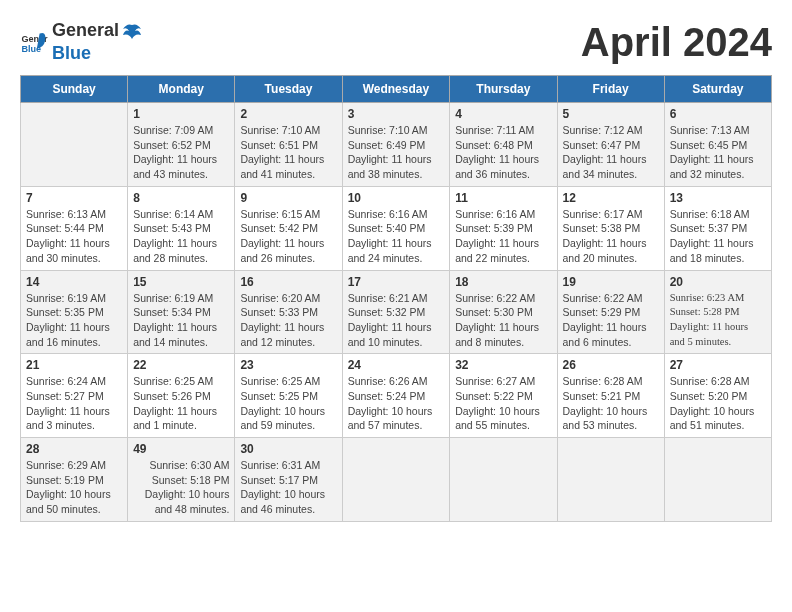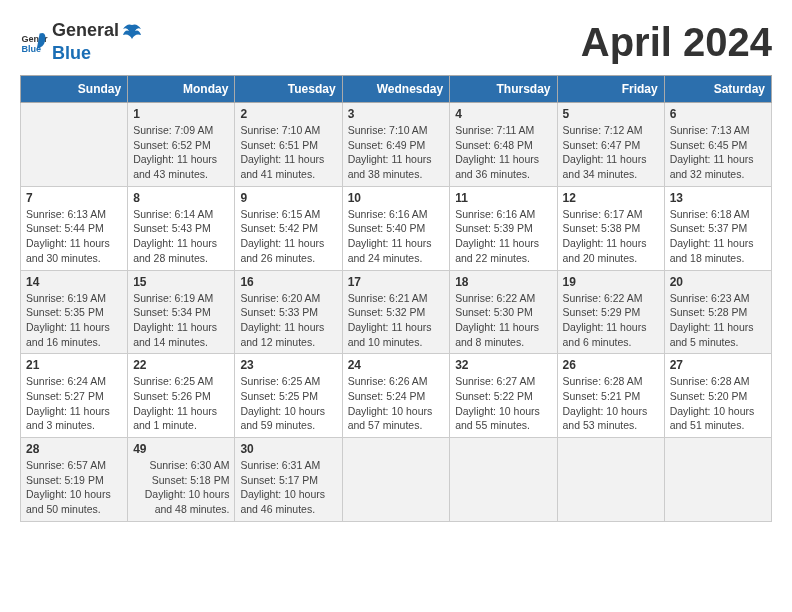--- a/index.html
+++ b/index.html
@@ -38,21 +38,21 @@
       color: #555;
     }
     .calendar {
       width: 100%;
       border-collapse: collapse;
       font-size: 11px;
     }
     .calendar th {
       background-color: #2c6fad;
       color: #fff;
-      text-align: right;
+      text-align: center;
       padding: 6px 6px;
       font-size: 12px;
       border: 1px solid #aaa;
     }
     .calendar td {
       border: 1px solid #ccc;
       vertical-align: top;
       padding: 4px 5px;
       width: 108px;
       min-height: 80px;
@@ -248,21 +248,21 @@
         </td>
         <td>
           <span class="day-number">19</span>
           <div class="day-info" style="white-space: pre-line;">Sunrise: 6:22 AM
 Sunset: 5:29 PM
 Daylight: 11 hours
 and 6 minutes.</div>
         </td>
         <td>
           <span class="day-number">20</span>
-          <div class="day-info" style="white-space: pre-line;">Sunrise: 6:23 AM
+          <div class="day-info" style="white-space: pre-line; font-family: Liberation Serif, serif;">Sunrise: 6:23 AM
 Sunset: 5:28 PM
 Daylight: 11 hours
 and 5 minutes.</div>
         </td>
       </tr>
       <tr>
         <td>
           <span class="day-number">21</span>
           <div class="day-info" style="white-space: pre-line;">Sunrise: 6:24 AM
 Sunset: 5:27 PM
@@ -308,21 +308,21 @@
           <span class="day-number">27</span>
           <div class="day-info" style="white-space: pre-line;">Sunrise: 6:28 AM
 Sunset: 5:20 PM
 Daylight: 10 hours
 and 51 minutes.</div>
         </td>
       </tr>
       <tr class="row-shaded">
         <td>
           <span class="day-number">28</span>
-          <div class="day-info" style="white-space: pre-line;">Sunrise: 6:57 AM
+          <div class="day-info" style="white-space: pre-line;">Sunrise: 6:29 AM
 Sunset: 5:19 PM
 Daylight: 10 hours
 and 50 minutes.</div>
         </td>
         <td>
           <span class="day-number">49</span>
           <div class="day-info" style="white-space: pre-line; text-align: right;">Sunrise: 6:30 AM
 Sunset: 5:18 PM
 Daylight: 10 hours
 and 48 minutes.</div>

